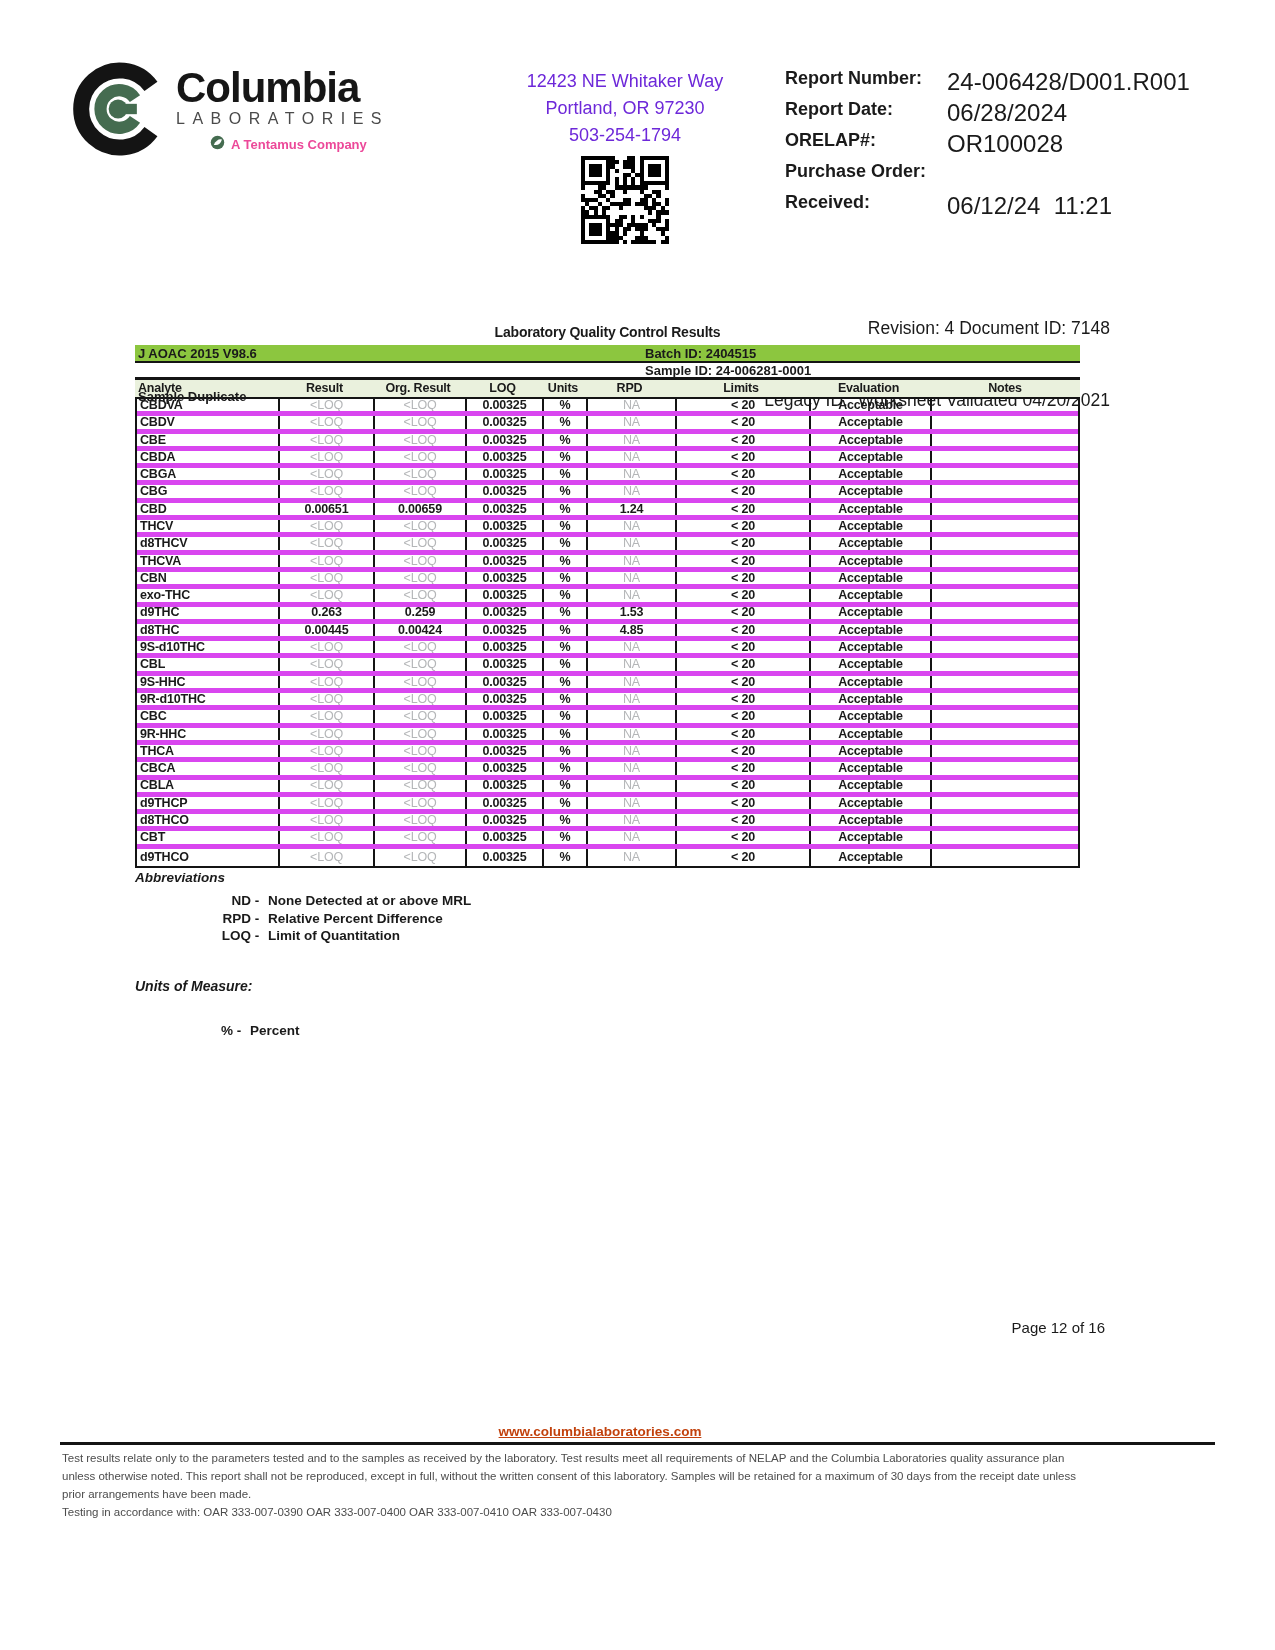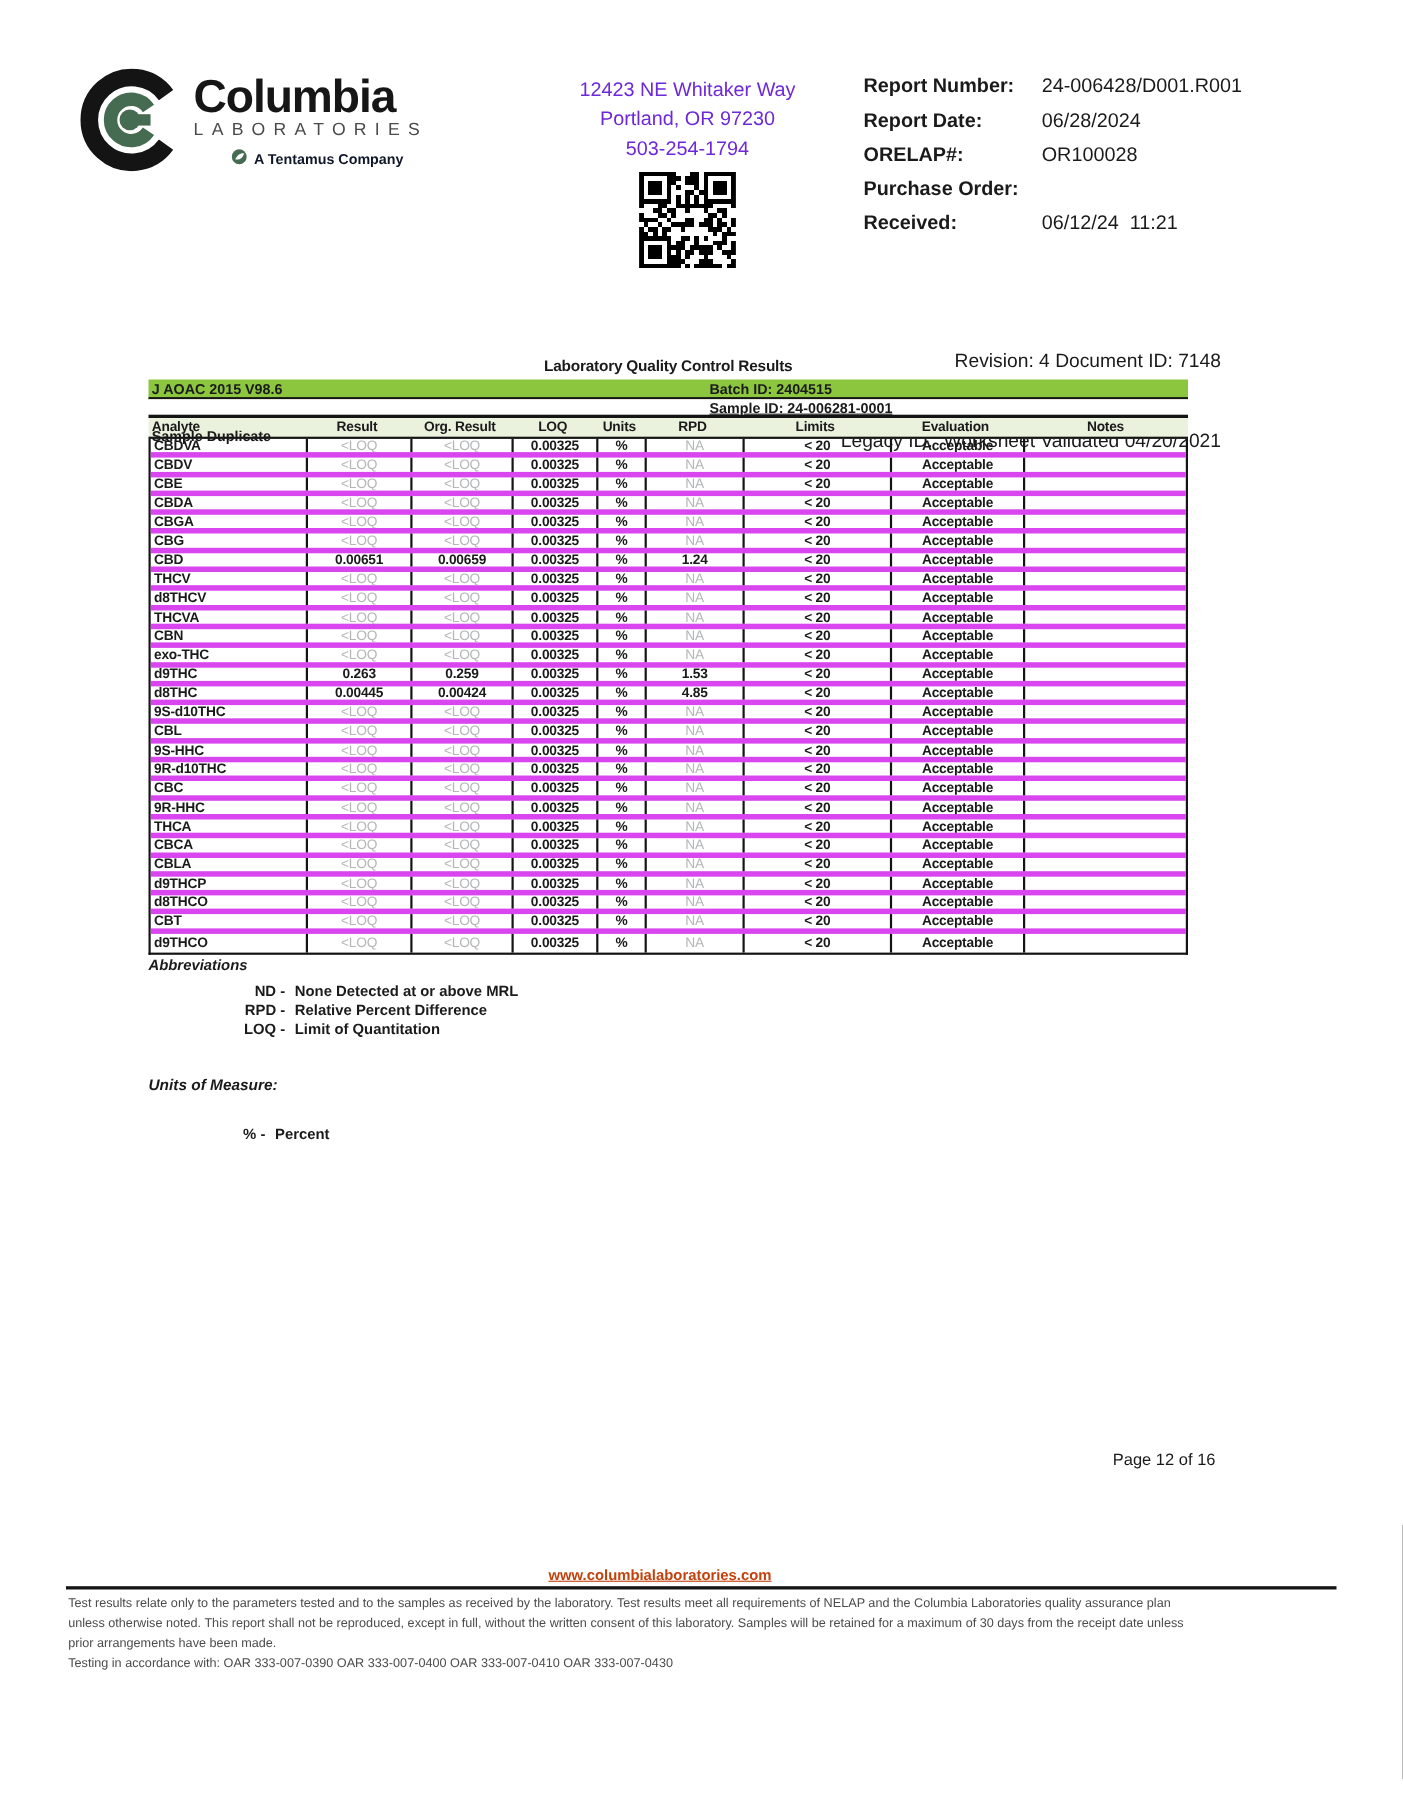--- a/index.html
+++ b/index.html
@@ -6,42 +6,42 @@
   .page{
     position:relative;width:1275px;height:1650px;margin:0 auto;background:#fff;
     font-family:"Liberation Sans",sans-serif;color:#1a1a1a;overflow:hidden;
   }
   
   .logo{position:absolute;left:72px;top:62px;display:flex;align-items:flex-start;}
   .logo-text{margin-left:10px;margin-top:4px;}
   .logo-brand{font-size:42px;font-weight:bold;letter-spacing:-1px;color:#161616;line-height:44px;}
   .logo-sub{font-size:16px;letter-spacing:7.5px;color:#4a4a4a;margin-top:0px;}
   .logo-tagline{display:flex;align-items:center;gap:6px;margin-top:7px;margin-left:34px;
-    font-size:13px;font-weight:bold;color:#0f172a;}
+    font-size:13px;font-weight:bold;color:#ec4899;}
   .address{position:absolute;left:450px;top:68px;width:350px;text-align:center;
     font-size:18px;line-height:27px;color:#6d28d9;}
   .qr-wrap{margin-top:7px;}
   .report-info{position:absolute;left:785px;top:68px;width:420px;}
   .ri-row{display:flex;height:31px;align-items:flex-start;}
   .ri-label{width:162px;font-size:18px;font-weight:bold;}
-  .ri-value{font-size:18px;white-space:pre;}
+  .ri-value{font-size:24px;white-space:pre;}
   
   .revision{position:absolute;right:165px;top:268px;text-align:right;font-size:17.5px;
     line-height:24px;white-space:pre;}
   
   .qc{position:absolute;left:135px;top:324px;width:945px;}
   .qc-title{text-align:center;font-size:14px;font-weight:bold;letter-spacing:-0.2px;height:21px;}
   .bar-green{position:relative;height:18px;background:#8CC63F;border-bottom:2px solid #141414;
     font-size:13px;font-weight:bold;box-sizing:border-box;}
   .bar-green .left-txt{position:absolute;left:3px;top:1px;}
   .bar-green .mid-txt{position:absolute;left:510px;top:1px;}
   .bar-sample{position:relative;height:17px;background:#fff;border-bottom:3px solid #141414;
     font-size:13px;font-weight:bold;box-sizing:border-box;}
   .bar-sample .left-txt{position:absolute;left:3px;top:0px;margin-top:26px;}
-  .bar-sample .mid-txt{position:absolute;left:510px;top:0px;text-decoration:underline;}
+  .bar-sample .mid-txt{position:absolute;left:510px;top:0px;}
   .qc-header{display:flex;background:#EAF1DD;height:19px;border-bottom:2px solid #141414;
     box-sizing:border-box;font-size:12.5px;font-weight:bold;letter-spacing:-0.2px;}
   .qc-header .cell{border-right:none;}
   .qc-body{border:2px solid #141414;border-top:none;box-sizing:border-box;}
   .qc-row{display:flex;height:17.3px;border-bottom:5px solid #d946ef;box-sizing:border-box;}
   .qc-row:last-child{border-bottom:none;}
   .cell{display:flex;align-items:center;justify-content:center;overflow:hidden;
     box-sizing:border-box;border-right:2px solid #141414;font-size:12.5px;font-weight:bold;
     letter-spacing:-0.2px;line-height:1;}
   .qc-header .cell{border-right:2px solid transparent;}

